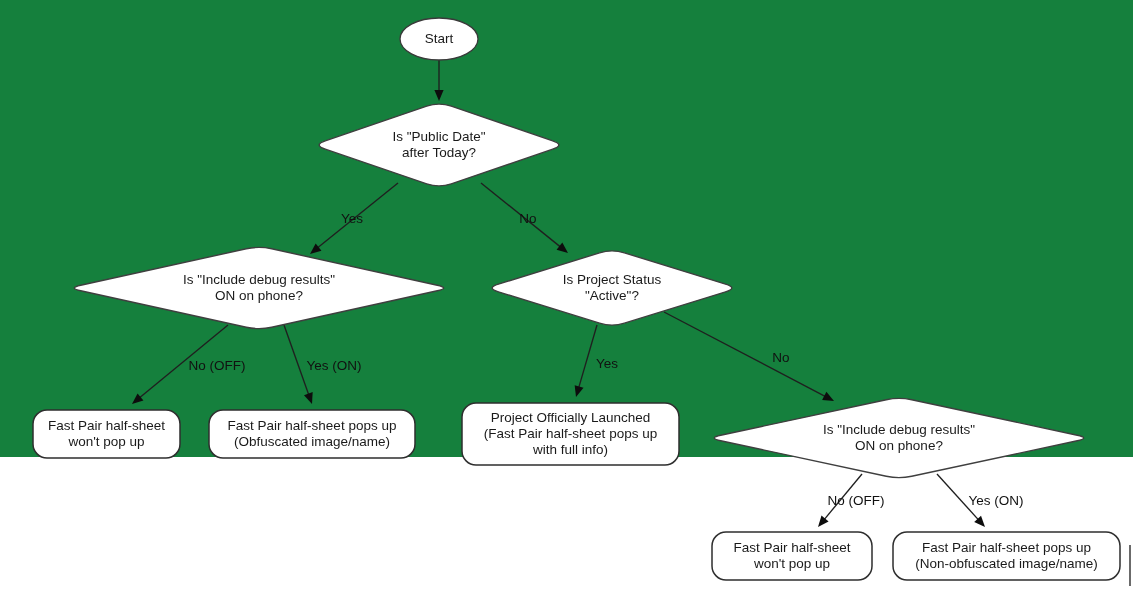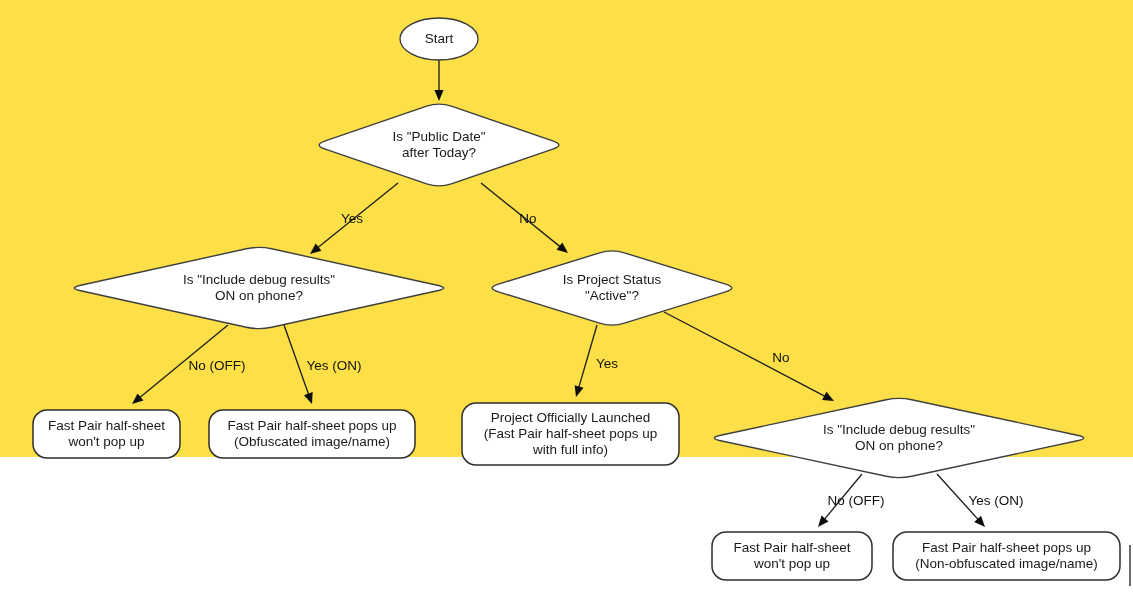--- a/index.html
+++ b/index.html
@@ -10,21 +10,21 @@
   body {
     width: 1133px;
     height: 598px;
     overflow: hidden;
     font-family: "Liberation Sans", sans-serif;
   }
   #flow-root {
     position: relative;
     width: 1133px;
     height: 457px;
-    background: #fde047;
+    background: #15803d;
   }
   svg#flow-svg {
     display: block;
     width: 1133px;
     height: 598px;
   }
   .node-shape {
     fill: #ffffff;
     stroke: #3f3f3f;
     stroke-width: 1.4;

